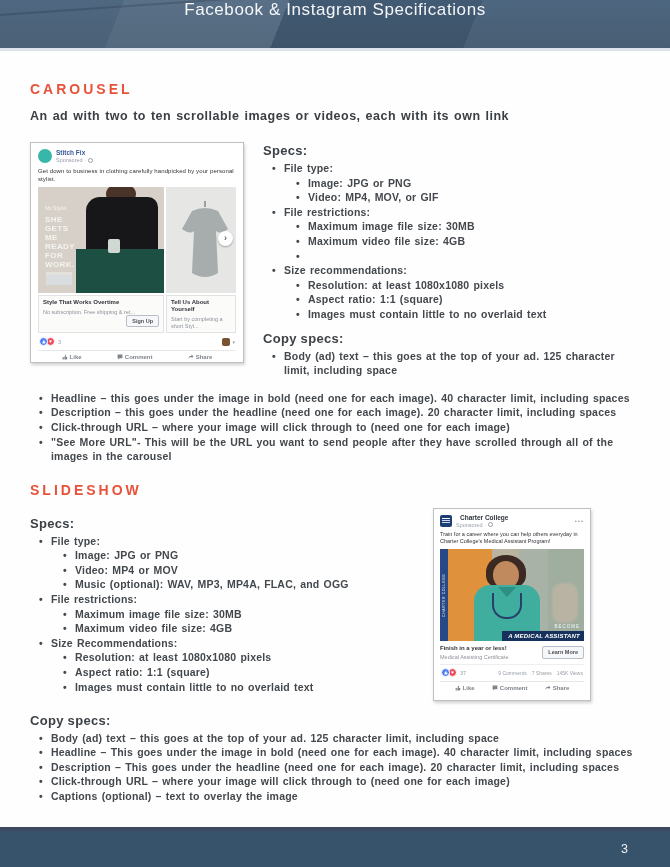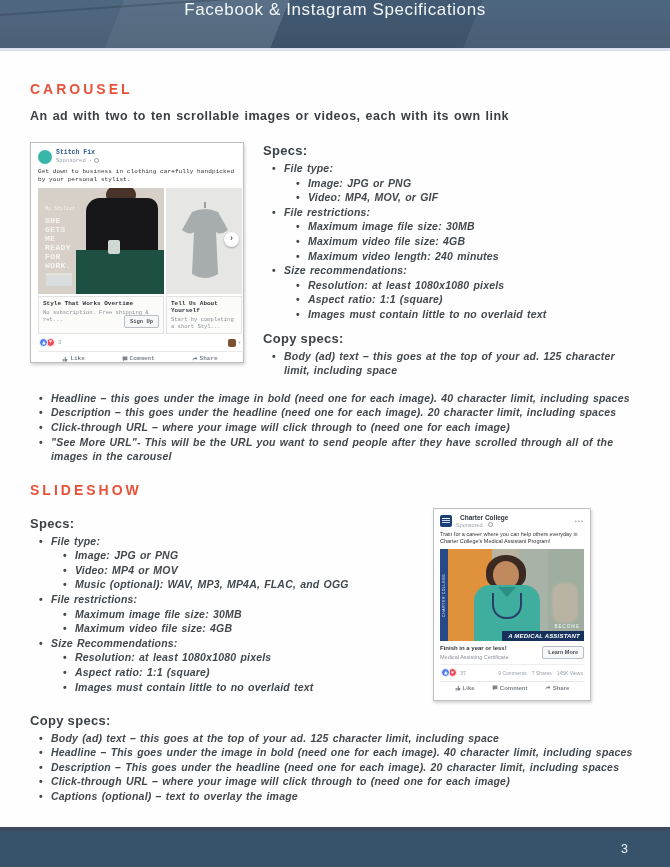--- a/index.html
+++ b/index.html
@@ -30,32 +30,32 @@
   }
   .pageno { color:#eef1f4; font-size:12.5px; margin-right:42px; }
   
   .content { padding:30px 28px 0 30px; }
   .sec-head { color:#e8523a; font-size:14px; font-weight:bold; letter-spacing:3px; }
   .sec-sub  { font-size:12.5px; font-weight:bold; letter-spacing:.5px; word-spacing:1px; color:#3a3f44; margin-top:11px; line-height:17px; }
   .twocol { display:flex; margin-top:17px; }
   .list-title { font-size:13px; font-weight:bold; letter-spacing:.3px; }
   .li { display:flex; font-size:10.5px; font-weight:bold; letter-spacing:.2px; word-spacing:1px; line-height:14.6px; color:#43484d; }
   .li .blt { flex:none; width:12px; text-align:left; }
-  .li .btx { display:block;font-style:italic; }
+  .li .btx { display:block; }
   .lvl0 { padding-left:9px; }
   .lvl1 { padding-left:33px; }
   .specs-col { margin-left:19px; width:385px; padding-top:1px; }
   .specs-col .list-title { margin-bottom:3px; }
   .copy-title { margin-top:9px; margin-bottom:3px; }
   .fullw { margin-top:13px; width:620px; }
   .fullw2 { margin-top:12px; width:620px; }
   
   .ad { background:#fff; border:1px solid #bfbfbf; box-shadow:1px 2px 3px rgba(0,0,0,.18); }
   .c-ad { width:214px; height:221px; flex:none; font-family:"Liberation Sans",sans-serif; }
-  .c-pad { padding:6px 1px 0 7px;font-family:Liberation Mono, monospace; }
+  .c-pad { padding:6px 7px 0 7px; }
   .fb-head { display:flex; align-items:center; }
   .av-circle { width:14px; height:14px; border-radius:50%; background:#38b6aa; flex:none; }
   .av-square { width:12px; height:12px; border-radius:2px; background:#1c3f77; flex:none; position:relative; }
   .av-square:after{ content:""; position:absolute; left:2px; top:3px; right:2px; height:1px; background:#fff; box-shadow:0 2px 0 #cfd8e8, 0 4px 0 #cfd8e8; }
   .fb-brand { font-size:6.5px; font-weight:bold; color:#365899; margin-left:4px; line-height:8px; }
   .fb-spons { font-size:5.5px; color:#9aa0a8; margin-left:4px; display:flex; align-items:center; }
   .globe { display:inline-block; width:5px; height:5px; border:1px solid #9aa0a8; border-radius:50%; margin-left:2px; }
   .fb-body { font-size:6px; color:#2f3338; line-height:8px; margin-top:4px; letter-spacing:.1px; }
   .c-cards { display:flex; gap:2px; margin-top:4px; height:106px; position:relative; }
   .card-l { width:126px; flex:none; background:#d6d0c8; position:relative; overflow:hidden; }
@@ -246,21 +246,20 @@
             <div class="li lvl1">
               <span class="blt">•</span>
               <span class="btx">Maximum image file size: 30MB</span>
             </div>
             <div class="li lvl1">
               <span class="blt">•</span>
               <span class="btx">Maximum video file size: 4GB</span>
             </div>
             <div class="li lvl1">
               <span class="blt">•</span>
-              <span class="btx">Maximum video length: 240 minutes</span>
             </div>
             <div class="li lvl0">
               <span class="blt">•</span>
               <span class="btx">Size recommendations:</span>
             </div>
             <div class="li lvl1">
               <span class="blt">•</span>
               <span class="btx">Resolution: at least 1080x1080 pixels</span>
             </div>
             <div class="li lvl1">

